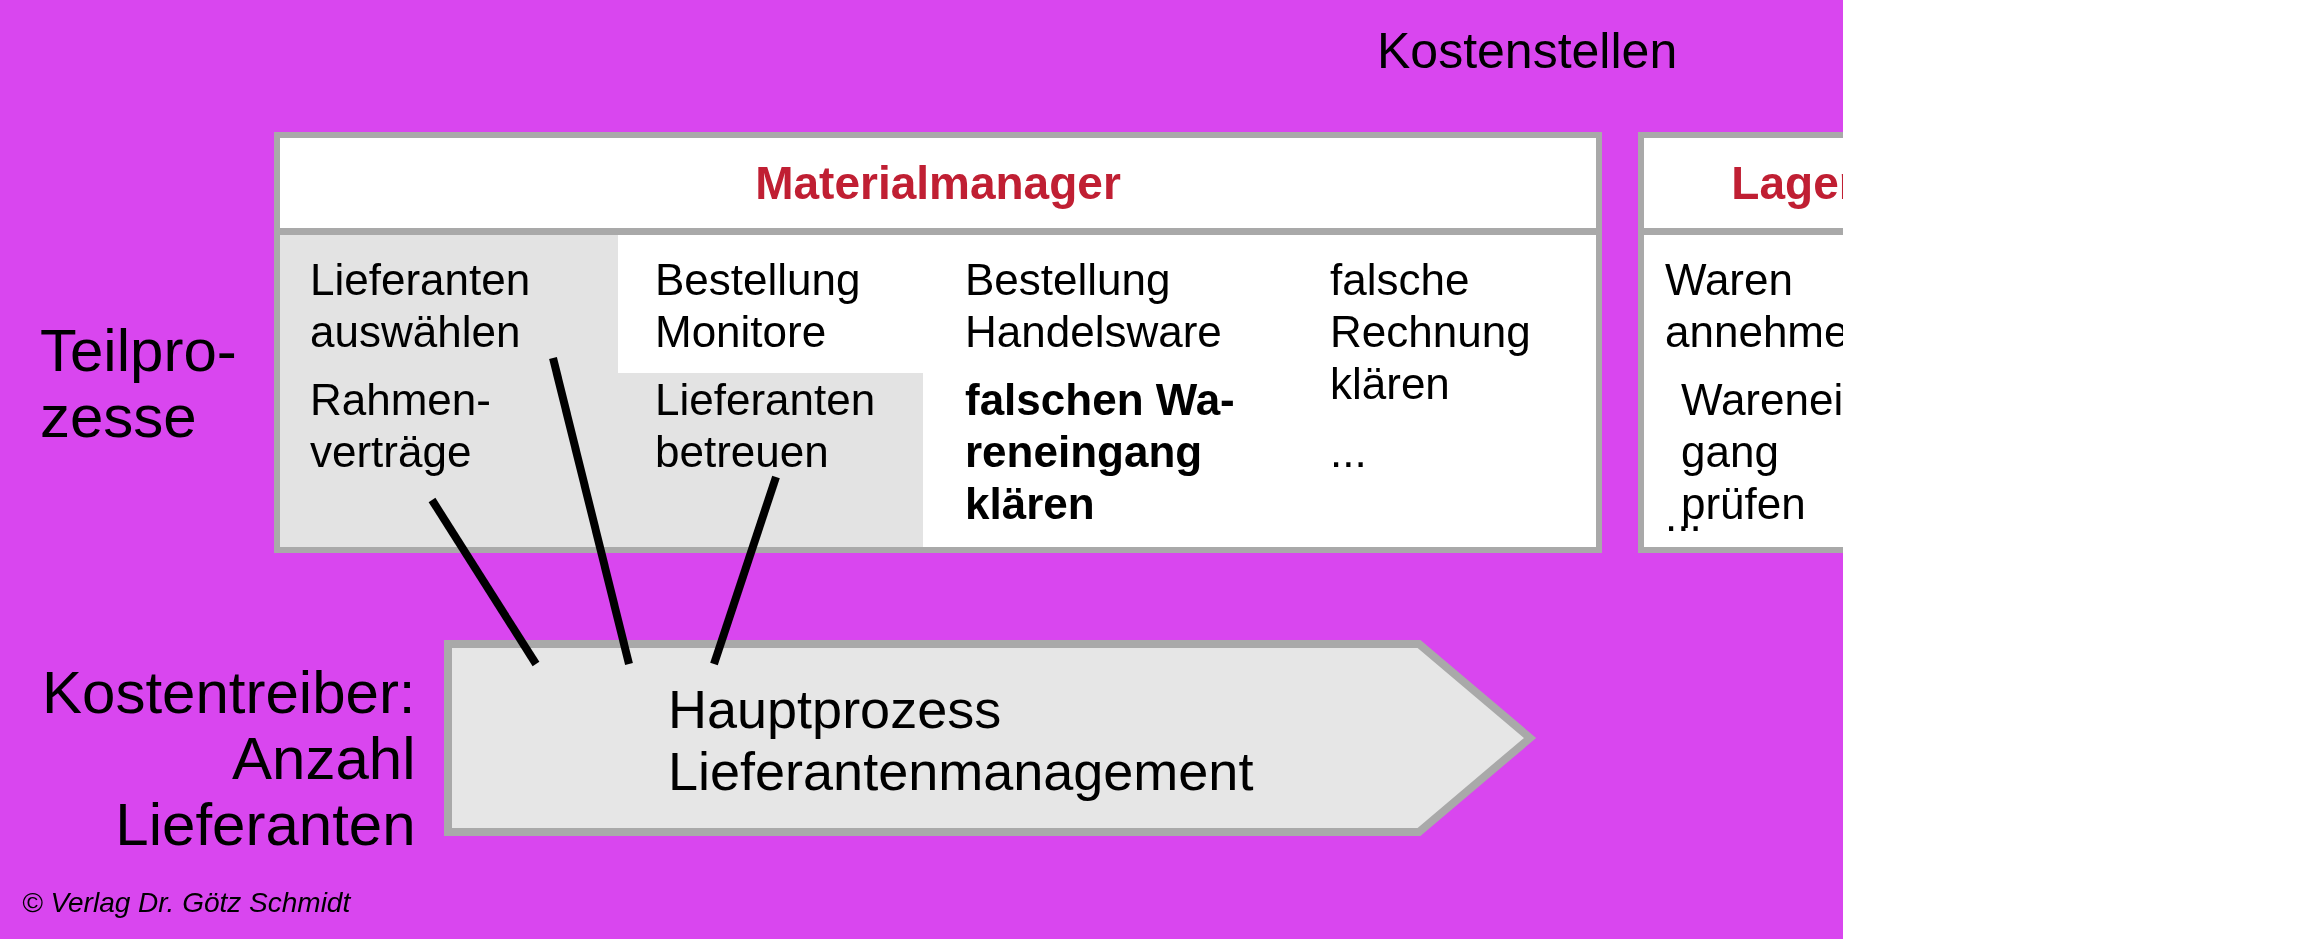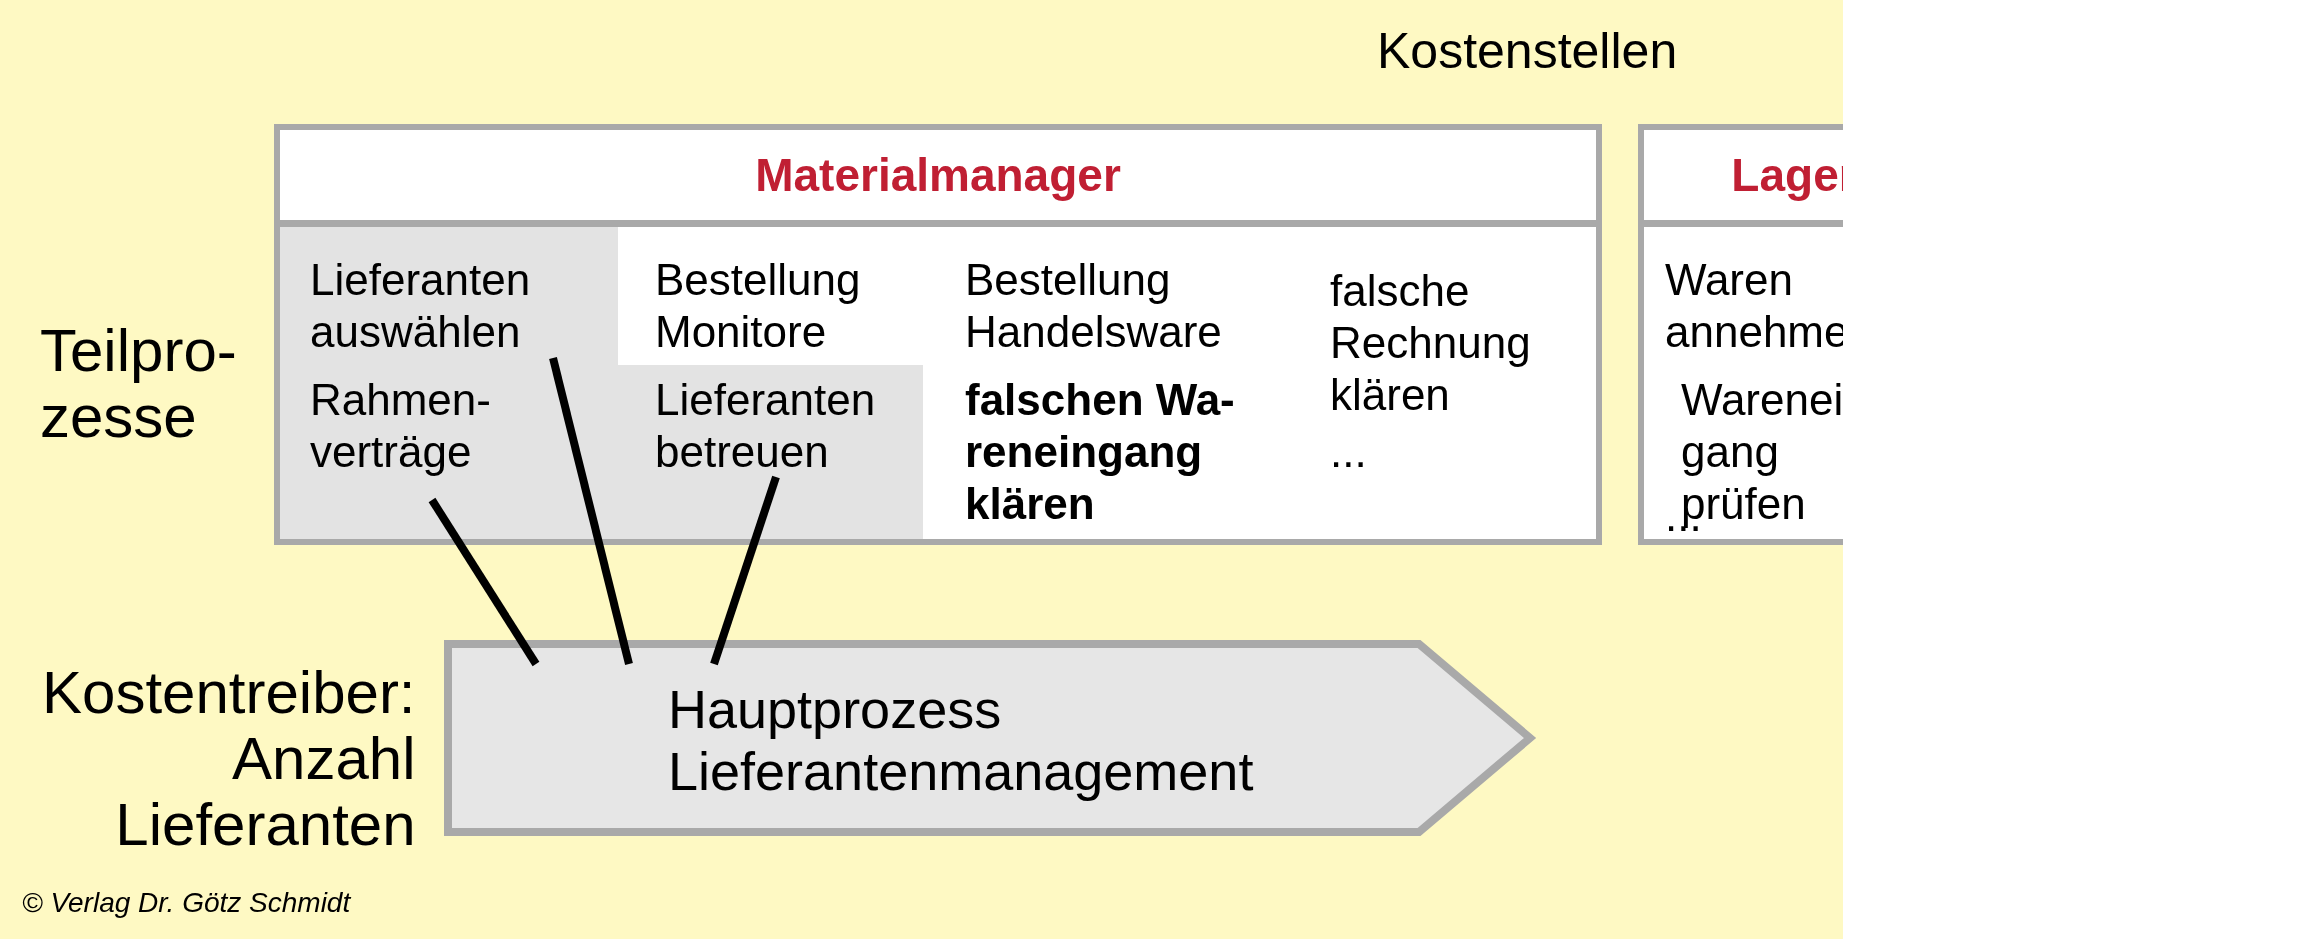--- a/index.html
+++ b/index.html
@@ -6,21 +6,21 @@
     --accent-red:#c01f33;
     --border-gray:#a9a9a9;
     --cell-gray:#e3e3e3;
     --arrow-gray:#e6e6e6;
     --line-black:#000000;
   }
   html,body{margin:0;padding:0;background:#ffffff;}
   .canvas{
     position:relative;
     width:1843px;height:939px;
-    background:#fef9c3;
+    background:#d946ef;
     font-family:"Liberation Sans", sans-serif;
     color:#000;
     overflow:hidden;
   }
   .title{
     position:absolute;
     font-size:50px;
     line-height:58px;
     white-space:pre-line;
   }
@@ -32,21 +32,21 @@
     margin-top:28px;
   }
   .copyright{
     position:absolute;
     font-size:28px;
     font-style:italic;
     line-height:50px;
   }
   .cc-table{
     position:absolute;
-    top:124px;
+    top:132px;
     height:421px;
     box-sizing:border-box;
     border:6px solid var(--border-gray);
     background:#ffffff;
     text-align:center;
   }
   .cc-header{
     height:90px;
     border-bottom:7px solid var(--border-gray);
     display:flex;
@@ -119,21 +119,21 @@
 verträge</div>
   <div class="cell-text" style="left:655px;top:254px;">Bestellung
 Monitore</div>
   <div class="cell-text" style="left:655px;top:374px;">Lieferanten
 betreuen</div>
   <div class="cell-text" style="left:965px;top:254px;">Bestellung
 Handelsware</div>
   <div class="cell-text" style="left:965px;top:374px;font-weight:bold;">falschen Wa-
 reneingang
 klären</div>
-  <div class="cell-text" style="left:1330px;top:254px;margin-top:11px;">falsche
+  <div class="cell-text" style="left:1330px;top:254px;">falsche
 Rechnung
 klären</div>
   <div class="cell-text" style="left:1330px;top:426px;">...</div>
 
   <div class="cc-table" style="left:1638px;width:312px;">
     <div class="cc-header">Lager</div>
     <div class="cc-body"></div>
   </div>
   <div class="cell-text" style="left:1665px;top:254px;">Waren
 annehmen</div>

